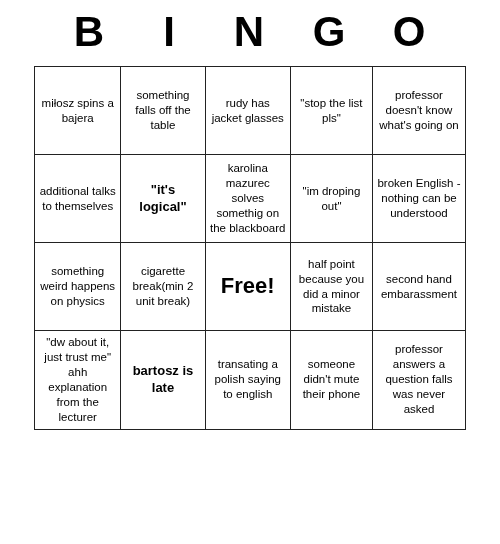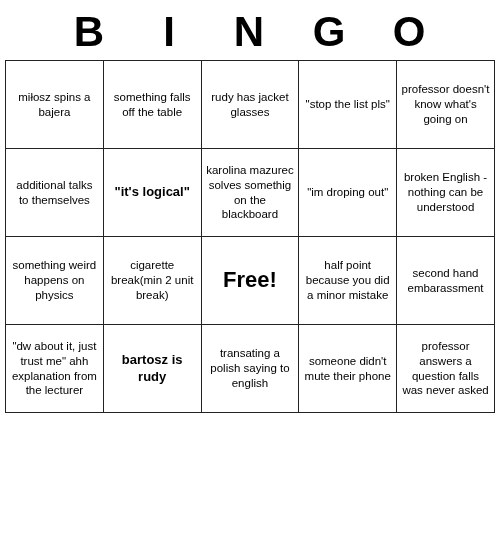--- a/index.html
+++ b/index.html
@@ -20,22 +20,22 @@
     }
     .bingo-title span {
       font-size: 42px;
       font-weight: bold;
       width: 80px;
       text-align: center;
       letter-spacing: 2px;
     }
     .bingo-grid {
       border-collapse: collapse;
-      width: 490px;
-      margin: 0 auto;
+      width: 432px;
+      margin: 6px auto;
     }
     .bingo-grid td {
       border: 1.5px solid #222;
       width: 98px;
       height: 88px;
       text-align: center;
       vertical-align: middle;
       font-size: 11.5px;
       padding: 4px;
       line-height: 1.3;
@@ -80,19 +80,19 @@
       </tr>
       <tr>
         <td>something weird happens on physics</td>
         <td>cigarette break(min 2 unit break)</td>
         <td class="free-cell">Free!</td>
         <td>half point because you did a minor mistake</td>
         <td>second hand embarassment</td>
       </tr>
       <tr>
         <td>"dw about it, just trust me" ahh explanation from the lecturer</td>
-        <td class="bold-cell">bartosz is rudy</td>
+        <td class="bold-cell">bartosz is late</td>
         <td>transating a polish saying to english</td>
         <td>someone didn't mute their phone</td>
         <td>professor answers a question falls was never asked</td>
       </tr>
     </tbody>
 </table>
 
 </body></html>

